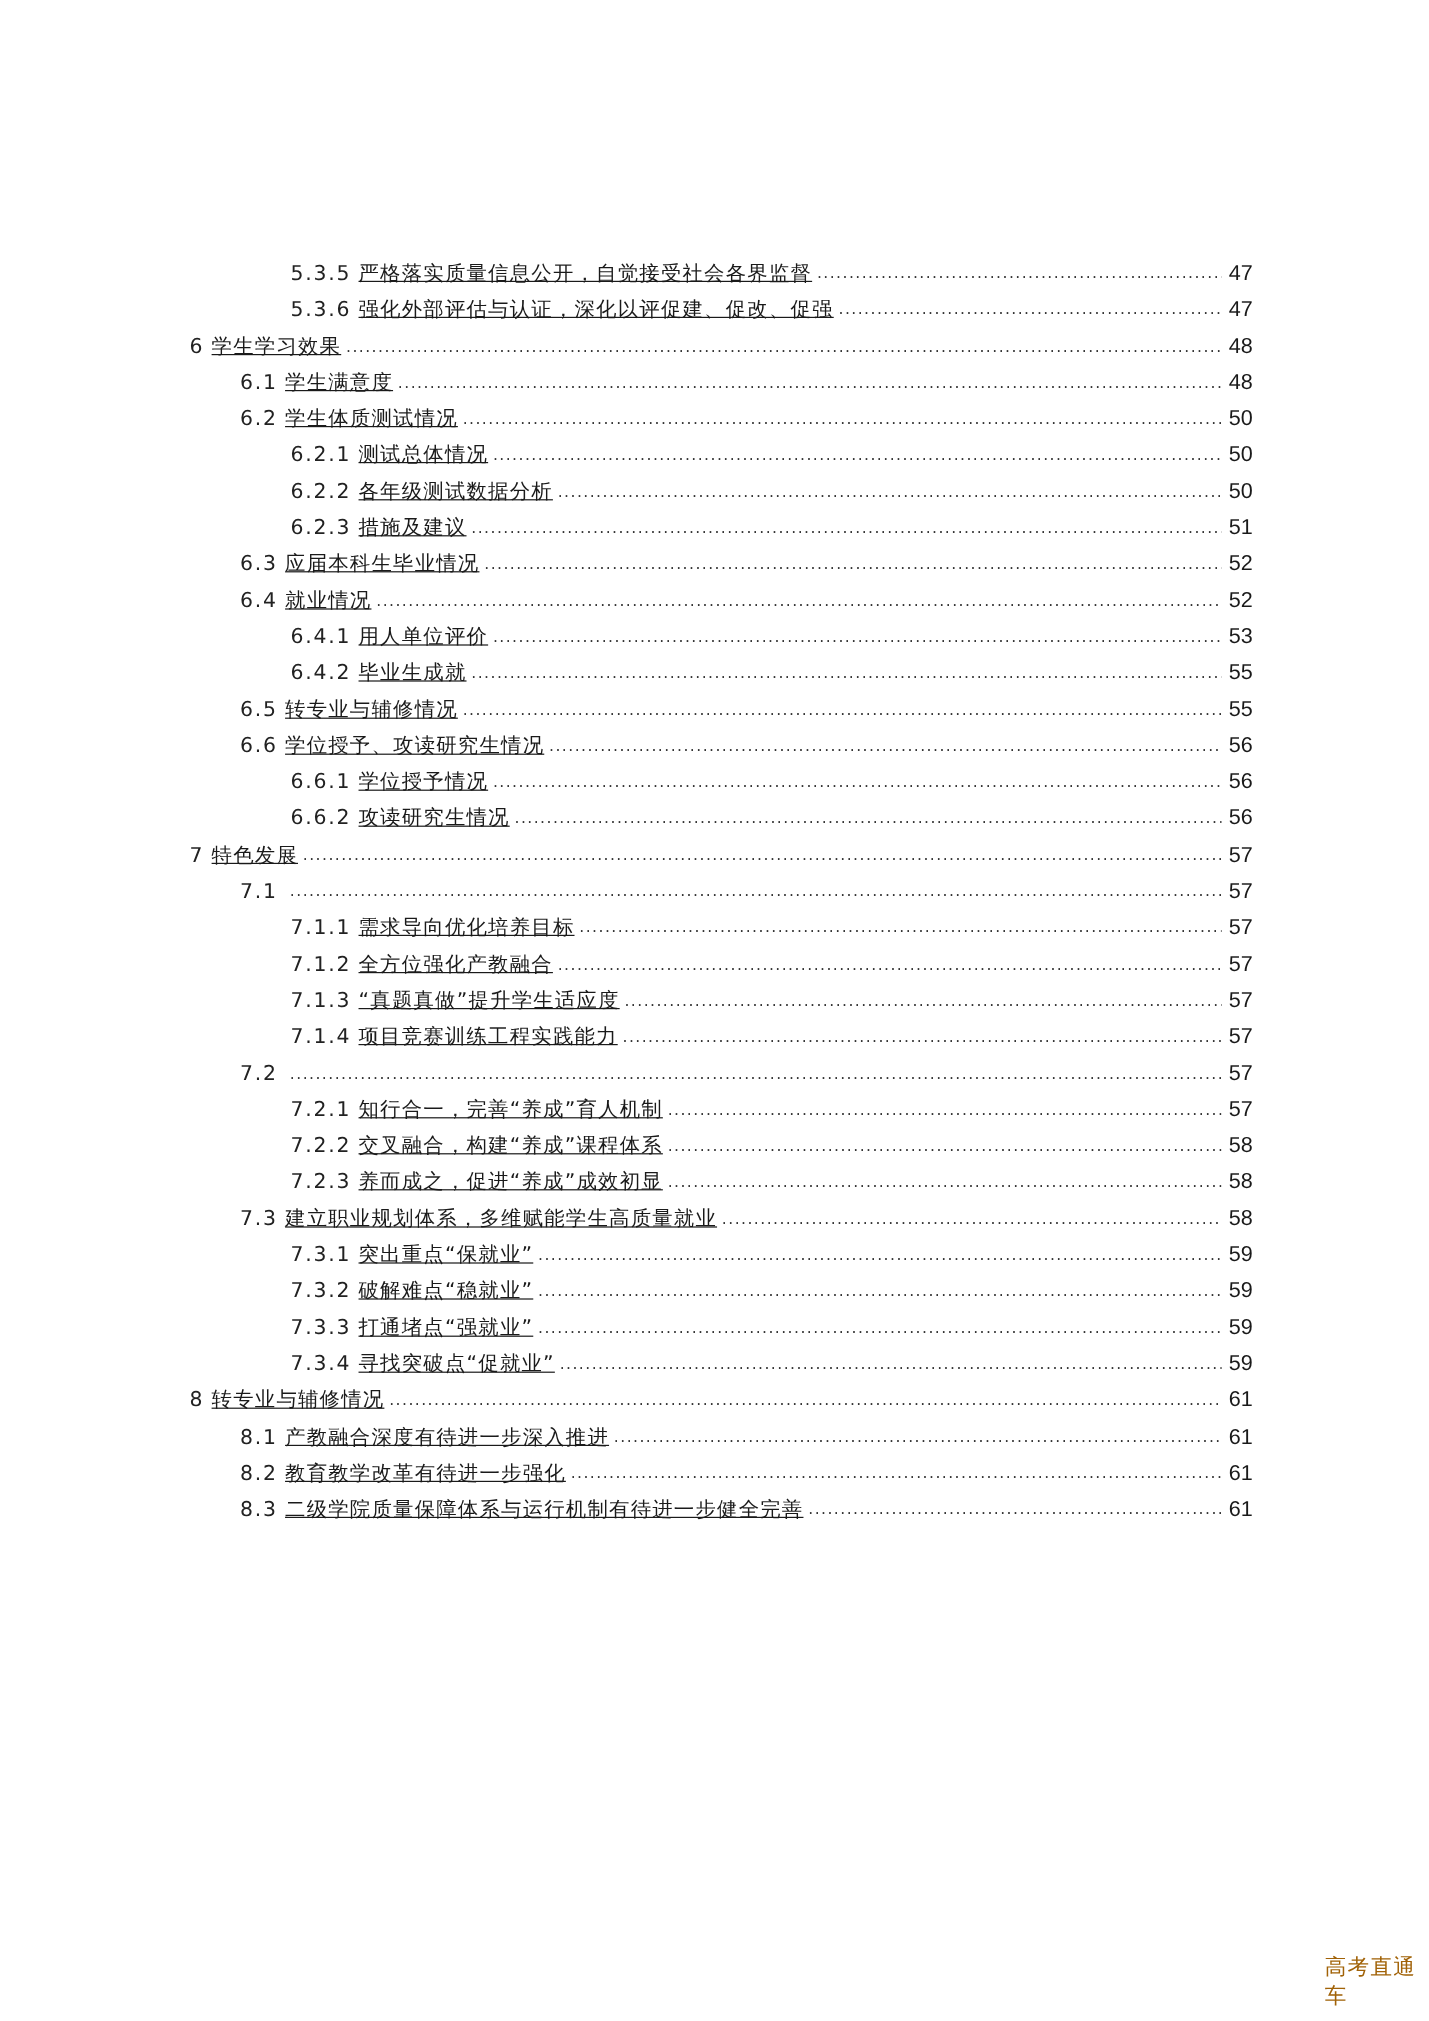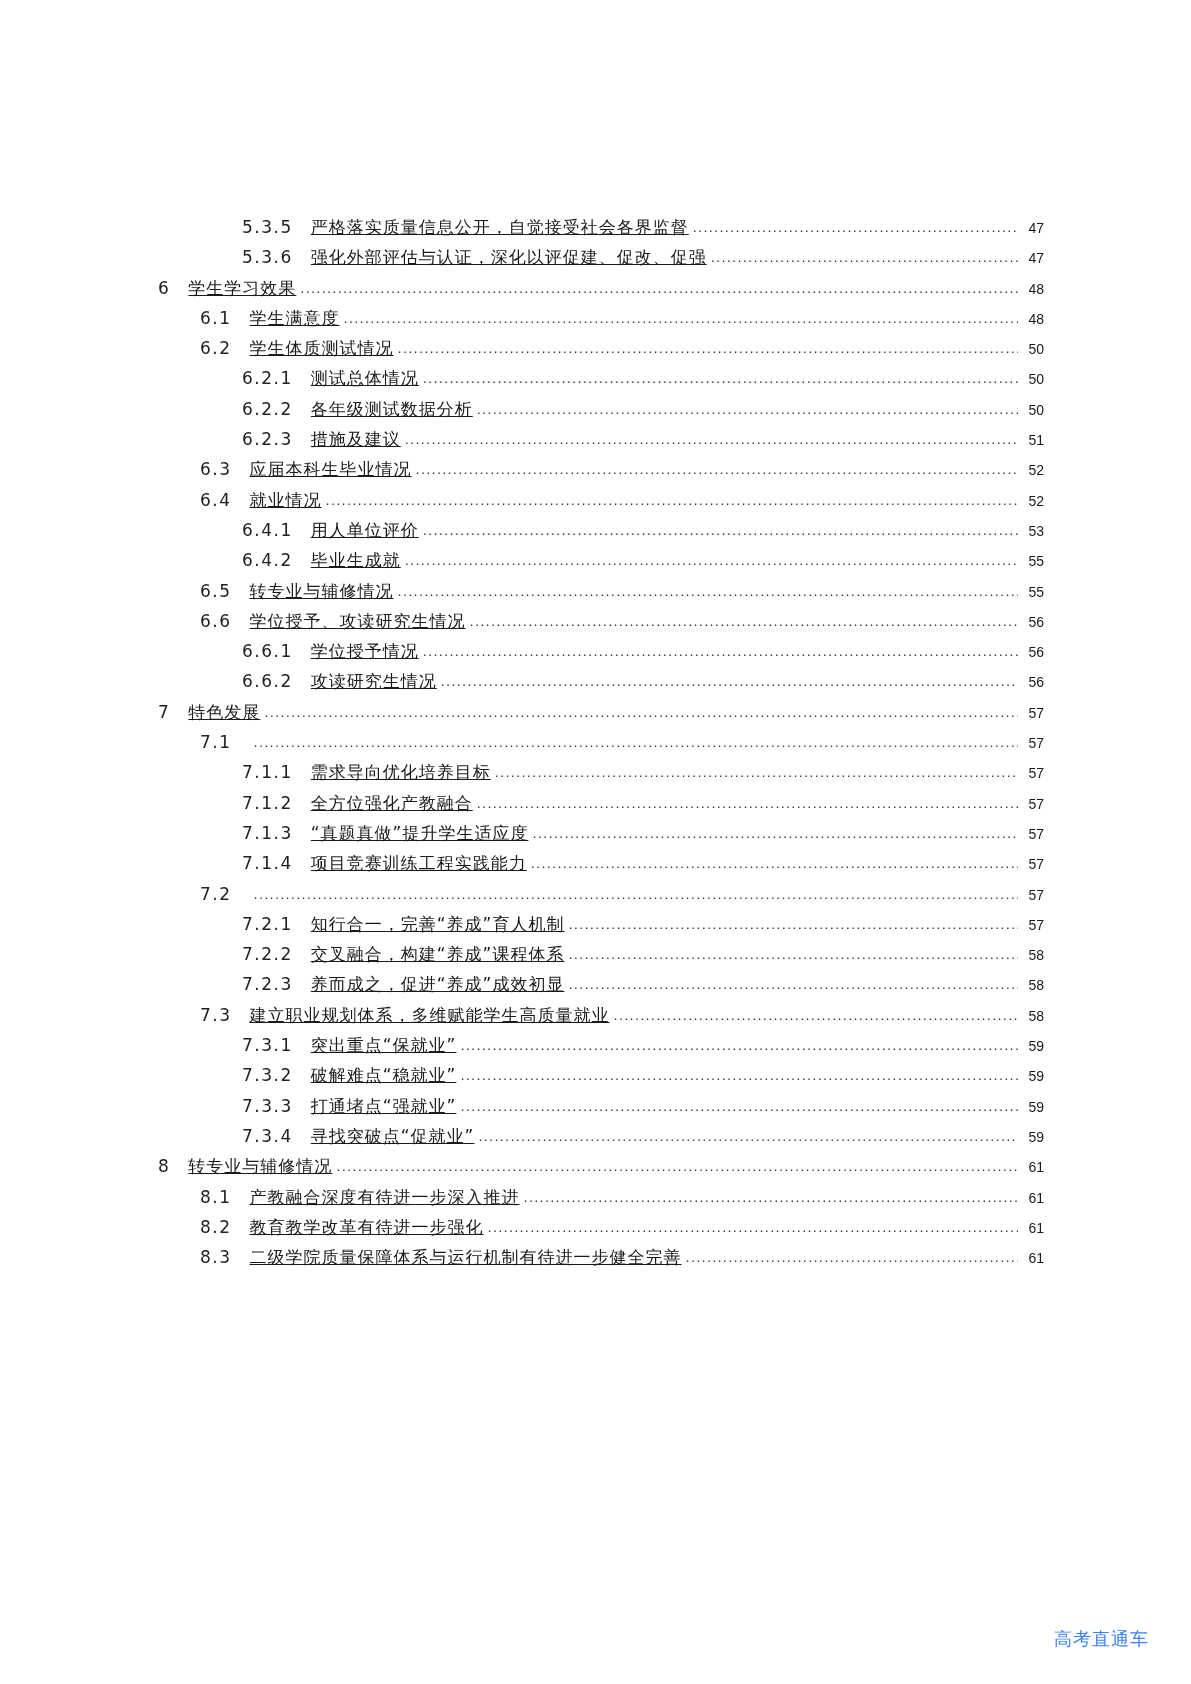--- a/index.html
+++ b/index.html
@@ -35,21 +35,21 @@
       height: 30.3px;
       line-height: 30.3px;
       font-size: 17px;
       white-space: nowrap;
     }
     .toc-entry.level-1 { padding-left: 0; }
     .toc-entry.level-2 { padding-left: 42px; }
     .toc-entry.level-3 { padding-left: 84px; }
     .toc-num {
       letter-spacing: 1.5px;
-      margin-right: 18px;
+      margin-right: 6px;
       color: #222;
     }
     .toc-title {
       letter-spacing: 1px;
       color: #1a1a1a;
       text-decoration: underline;
     }
     .toc-leader {
       flex: 1 1 auto;
       overflow: hidden;
@@ -58,31 +58,31 @@
       font-size: 13px;
       letter-spacing: 1.2px;
       position: relative;
       top: -1px;
     }
     .toc-leader::before {
       content: "................................................................................................................................................................................................................................................................";
     }
     .toc-page {
       font-family: "Liberation Sans", "DejaVu Sans", sans-serif;
-      font-size: 14px;
+      font-size: 18px;
       color: #1a1a1a;
       min-width: 22px;
       text-align: right;
     }
     .watermark {
       position: absolute;
-      left: 1054px;
+      left: 1104px;
       top: 1627px;
       font-size: 18px;
-      color: #3b82f6;
+      color: #a16207;
       letter-spacing: 1px;
       font-family: "DejaVu Sans", sans-serif;
     }
   </style>
 </head>
 <body>
 
 <div class="page">
   <div class="toc" id="toc">
       <div class="toc-entry level-3">

